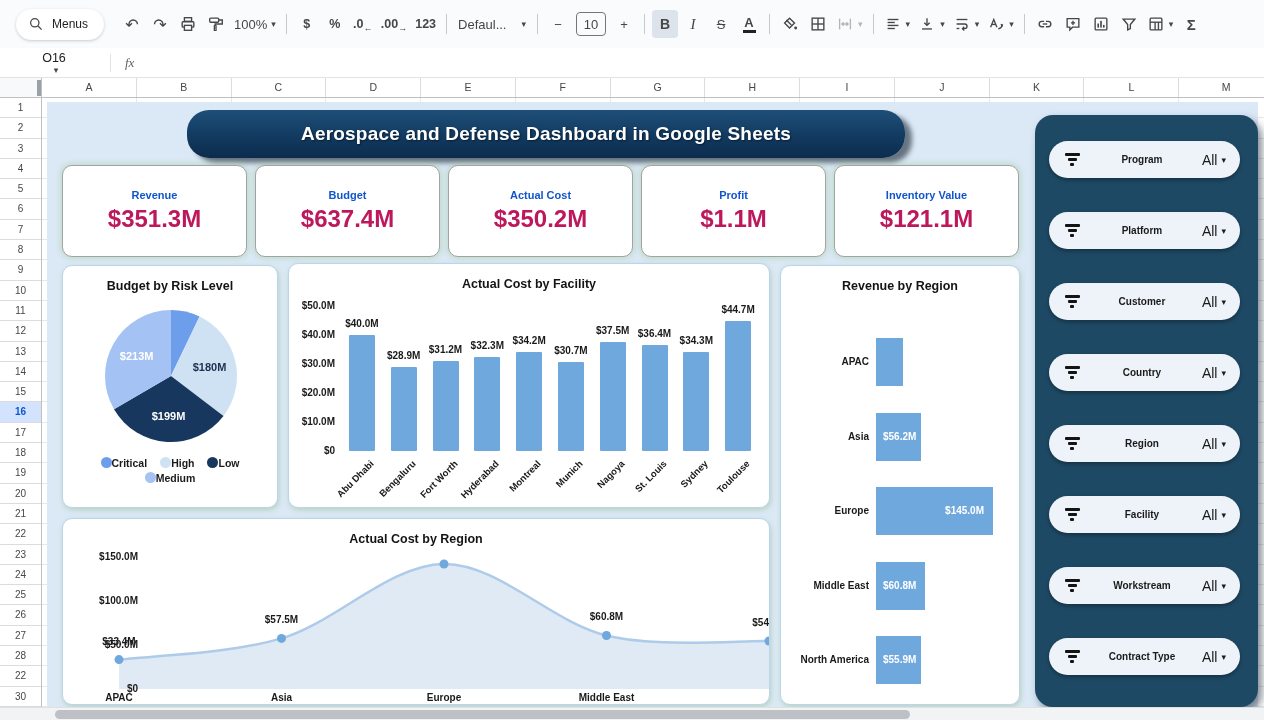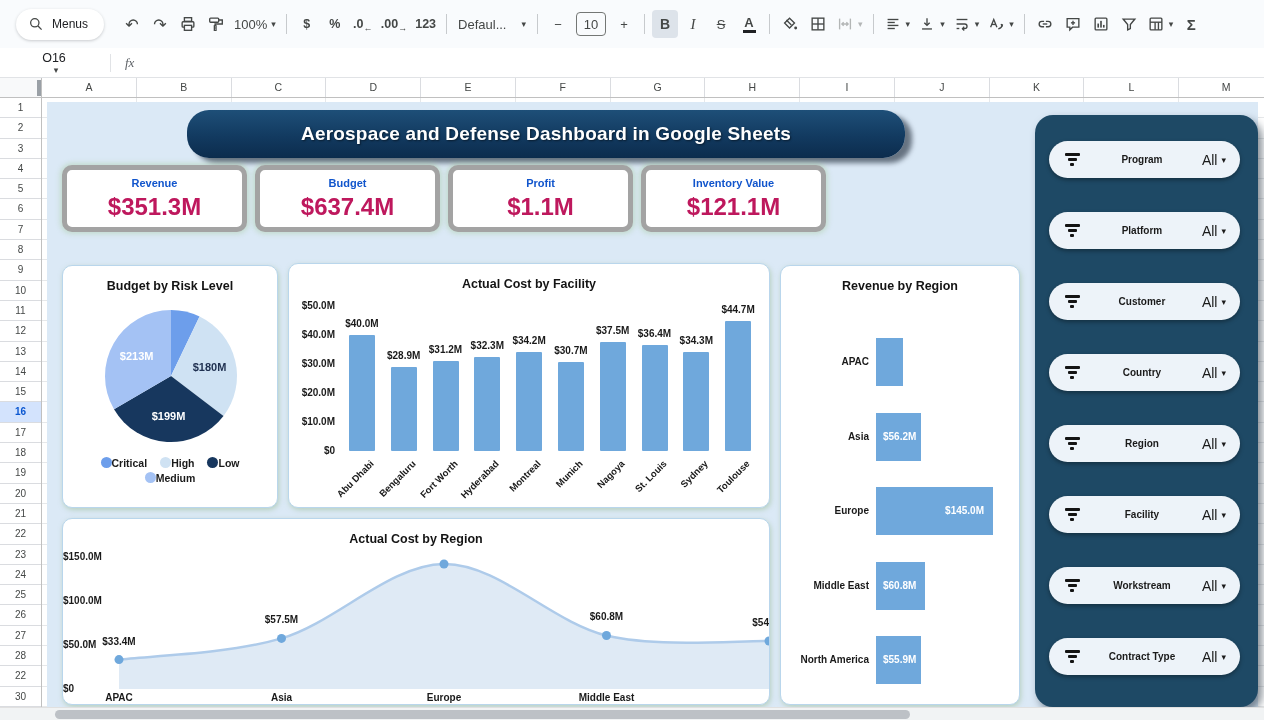--- a/index.html
+++ b/index.html
@@ -54,21 +54,21 @@
   .hthumb { position:absolute; left:55px; top:2px; width:855px; height:9px; border-radius:5px; background:#bdc1c6; }
 
   
   .dash { position:absolute; left:5px; top:4px; width:1211px; height:620px; background:#dbe9f6; }
   .banner { position:absolute; left:140px; top:8px; width:718px; height:48px; border-radius:22px;
             background:linear-gradient(180deg,#1e4f78 0%, #123a60 55%, #0c2c4d 100%);
             box-shadow:7px 5px 5px rgba(8,18,32,.55); display:flex; align-items:center; justify-content:center; }
   .banner-title { color:#fff; font-weight:bold; font-size:19px; letter-spacing:.2px; text-shadow:1px 1px 2px rgba(0,0,0,.5); }
 
   .kpi-row { position:absolute; left:15px; top:63px; display:flex; gap:8px; }
-  .kpi { width:185px; height:67px; background:#fff; border:5px solid #a3a3a3; border-radius:10px;
+  .kpi { width:185px; height:92px; background:#fff; border:1px solid #a3a3a3; border-radius:10px;
          box-shadow:0 0 5px 2px rgba(168,205,160,.45); display:flex; flex-direction:column; align-items:center; justify-content:center; gap:4px; }
   .kpi-label { color:#1155cc; font-weight:bold; font-size:11px; }
   .kpi-value { color:#be185d; font-weight:bold; font-size:24px; }
 
   .panel { position:absolute; background:#fff; border:1px solid #b9d6ec; border-radius:10px;
            box-shadow:1px 2px 5px rgba(150,185,140,.5); overflow:hidden; }
   .panel-title { text-align:center; font-weight:bold; font-size:12.5px; color:#141414; margin-top:13px; }
 
   
   #pie-panel { left:15px; top:163px; width:216px; height:243px; }
@@ -92,21 +92,21 @@
   #region-panel { left:733px; top:163px; width:240px; height:440px; }
   #region-plot { position:absolute; left:0; top:0; right:0; bottom:0; }
   .r-cat { position:absolute; left:0; width:88px; text-align:right; font-size:10px; font-weight:bold; color:#1a1a1a; }
   .hbar { position:absolute; left:95px; height:48px; }
   .hbar-label { color:#fff; font-size:10px; font-weight:bold; line-height:48px; padding-left:7px; }
 
   
   #area-panel { left:15px; top:416px; width:708px; height:187px; }
   #area-plot { position:absolute; left:0; top:0; right:0; bottom:0; }
   #area-plot svg { position:absolute; left:0; top:0; }
-  #area-plot .ytick { position:absolute; left:0; width:52px; font-size:10px; font-weight:bold; color:#1a1a1a; }
+  #area-plot .ytick { position:absolute; left:0; width:75px; text-align:right; font-size:10px; font-weight:bold; color:#1a1a1a; }
   .a-xlab { position:absolute; top:173px; width:80px; text-align:center; font-size:10px; font-weight:bold; color:#1a1a1a; }
   .a-dlab { position:absolute; width:58px; text-align:center; font-size:10px; font-weight:bold; color:#1a1a1a; }
 
   
   .filter-panel { position:absolute; left:988px; top:13px; width:223px; height:592px; background:#1e4965; border-radius:18px;
                   box-shadow:4px 5px 9px rgba(8,24,40,.5); padding:26px 18px 0 14px; display:flex; flex-direction:column; gap:34px; }
   .pill { height:37px; border-radius:18.5px; background:#edf3f9; display:flex; align-items:center; padding:0 14px 0 13px;
           box-shadow:0 2px 4px rgba(0,0,0,.35); }
   .f-icon { display:flex; flex-direction:column; align-items:center; gap:2.5px; width:20px; }
   .f-icon i { display:block; height:2.5px; background:#141414; border-radius:1px; }
@@ -348,20 +348,24 @@
         <div class="kpi-row" id="kpirow">
             <div class="kpi">
               <div class="kpi-label">Revenue</div>
               <div class="kpi-value">$351.3M</div>
             </div>
             <div class="kpi">
               <div class="kpi-label">Budget</div>
               <div class="kpi-value">$637.4M</div>
             </div>
             <div class="kpi">
+              <div class="kpi-label">Actual Cost</div>
+              <div class="kpi-value">$350.2M</div>
+            </div>
+            <div class="kpi">
               <div class="kpi-label">Profit</div>
               <div class="kpi-value">$1.1M</div>
             </div>
             <div class="kpi">
               <div class="kpi-label">Inventory Value</div>
               <div class="kpi-value">$121.1M</div>
             </div>
           </div>
 
         <div class="panel" id="pie-panel">

